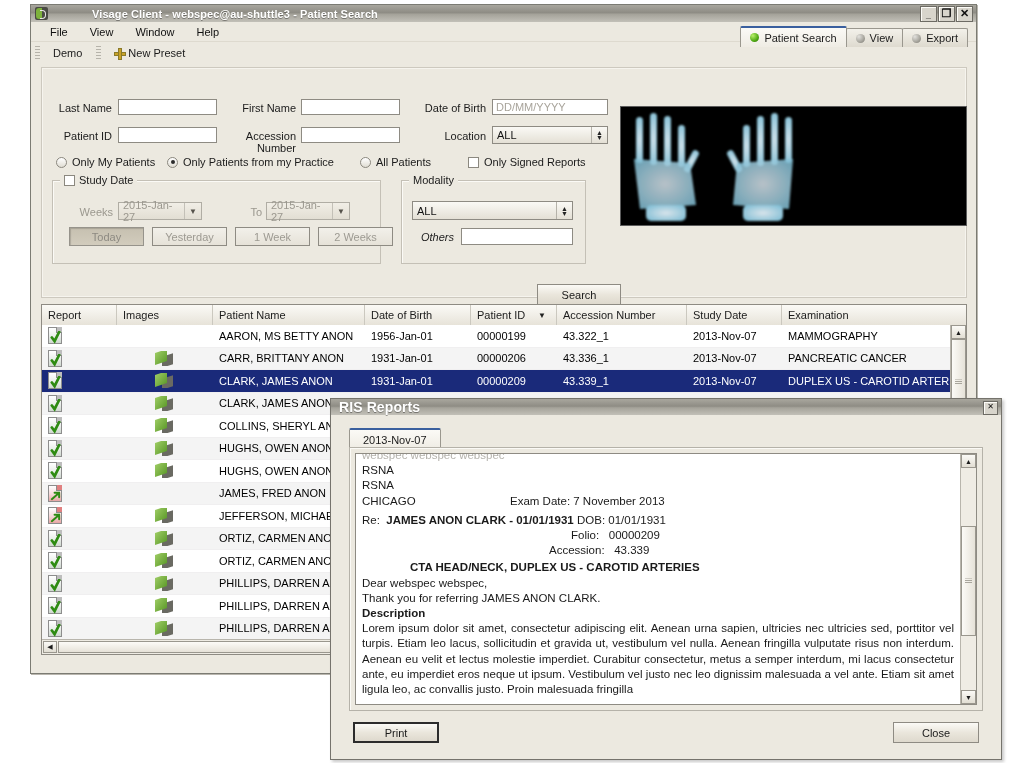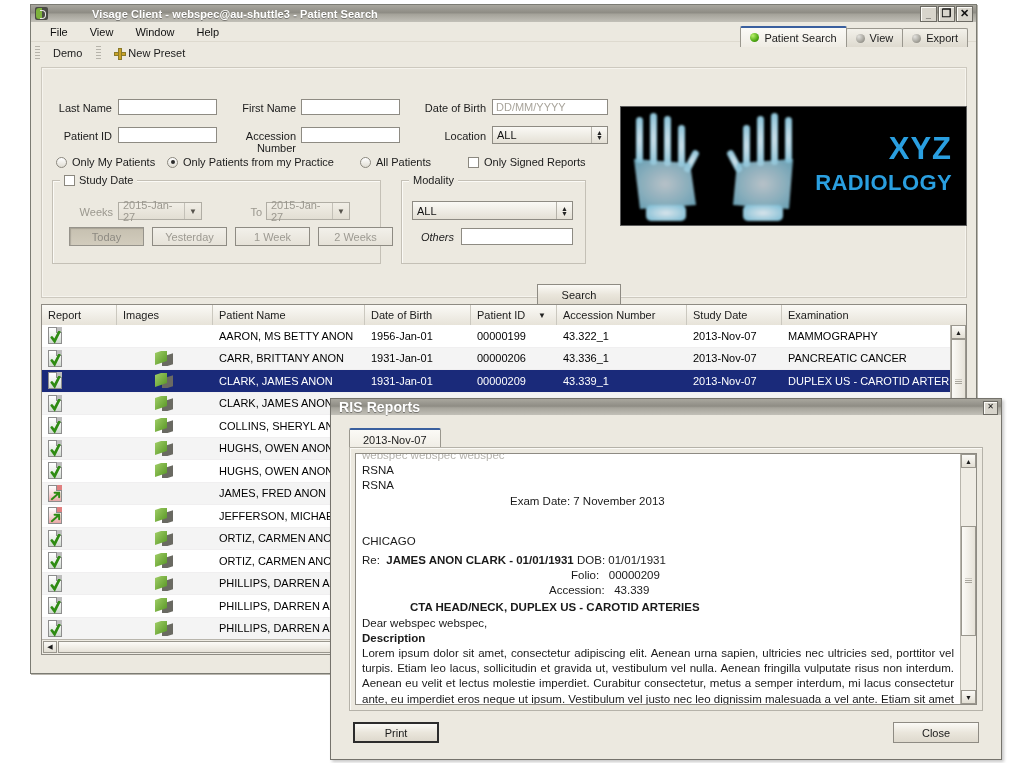--- a/index.html
+++ b/index.html
@@ -163,21 +163,21 @@
     background:#ece9e0;border:1px solid #b5b2a9;box-shadow:inset 1px 1px 0 #fbfaf6;}
   .reportbox{position:absolute;left:5px;right:5px;top:5px;bottom:5px;background:#fff;
     border:1px solid #8e8b83;overflow:hidden;}
   .reporttext{position:absolute;left:0;right:16px;top:0;bottom:0;overflow:hidden;
     padding:2px 6px 0 6px;font-size:11.5px;line-height:15.2px;color:#1a1a1a;
     font-family:"Liberation Sans",sans-serif;}
   .reporttext .cut{margin-top:-8px;color:#b4b2ac;}
   .hdr-line{display:flex;}
   .bold{font-weight:bold;}
   .uline{font-weight:bold;margin-left:48px;}
-  .indent-exam{display:inline-block;min-width:148px;margin-top:40px;}
+  .indent-exam{display:inline-block;min-width:148px;}
   .dlg-btn{position:absolute;height:21px;width:86px;}
   .dlg-btn.default{border:2px solid #2c2c2c;}
 </style>
 </head>
 <body>
 
 <div id="main-window">
 
   <div class="titlebar">
     <div class="tb-icon">
@@ -339,24 +339,20 @@
             <rect x="10" y="12" width="7" height="42" rx="3.5"></rect>
             <rect x="24" y="3" width="7" height="50" rx="3.5"></rect>
             <rect x="38" y="0" width="7" height="52" rx="3.5"></rect>
             <rect x="52" y="4" width="7" height="46" rx="3.5"></rect>
             <rect x="-2" y="36" width="7" height="24" rx="3.5" transform="rotate(-28 2 48)"></rect>
             <path d="M4 50 L60 46 L56 96 L0 92 Z" opacity=".85"></path>
             <rect x="10" y="92" width="40" height="16" rx="5"></rect>
           </g>
         </g>
       </svg>
-      <div class="txt">
-        <div class="xyz">XYZ</div>
-        <div class="rad">RADIOLOGY</div>
-      </div>
     </div>
 
     <div class="tablewrap">
       <div class="thead">
         <div class="th" style="width:75px;">Report</div>
         <div class="th" style="width:96px;">Images</div>
         <div class="th" style="width:152px;">Patient Name</div>
         <div class="th" style="width:106px;">Date of Birth</div>
         <div class="th" style="width:86px;">
           <span>Patient ID</span>
@@ -733,20 +729,21 @@
             <span>&nbsp;</span>
             <span>00000209</span>
           </div>
           <div style="padding-left:187px;">
             <span>Accession:</span>
             <span>&nbsp;</span>
             <span>43.339</span>
           </div>
           <div class="uline" style="margin-top:2px;">CTA HEAD/NECK, DUPLEX US - CAROTID ARTERIES</div>
           <div>Dear webspec webspec,</div>
+          <div>Thank you for referring JAMES ANON CLARK.</div>
           <div class="bold">Description</div>
           <div style="text-align:justify;">Lorem ipsum dolor sit amet, consectetur adipiscing elit. Aenean urna sapien, ultricies nec ultricies sed, porttitor vel turpis. Etiam leo lacus, sollicitudin et gravida ut, vestibulum vel nulla. Aenean fringilla vulputate risus non interdum. Aenean eu velit et lectus molestie imperdiet. Curabitur consectetur, metus a semper interdum, mi lacus consectetur ante, eu imperdiet eros neque ut ipsum. Vestibulum vel justo nec leo dignissim malesuada a vel ante. Etiam sit amet ligula leo, ac convallis justo. Proin malesuada fringilla</div>
         </div>
         <div class="vsb" style="top:0;bottom:0;">
           <div class="sbtn">▲</div>
           <div class="vthumb" style="top:72px;height:110px;">
             <div class="grp"></div>
           </div>
           <div class="sbtn" style="position:absolute;left:0;right:0;bottom:0;">▼</div>
         </div>

